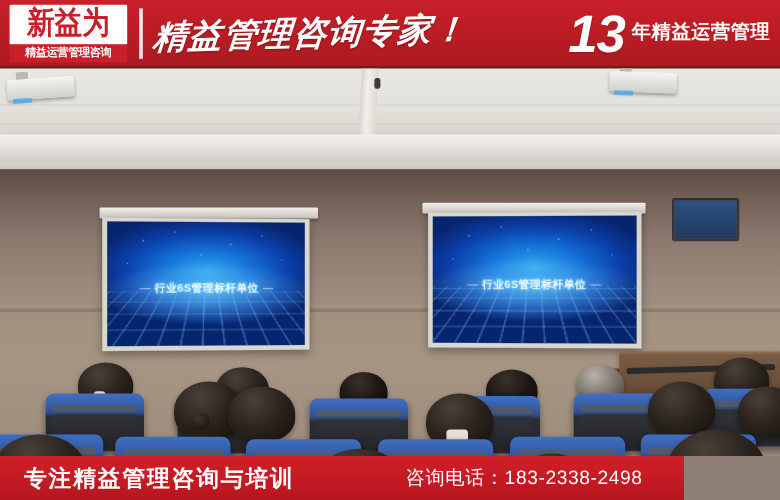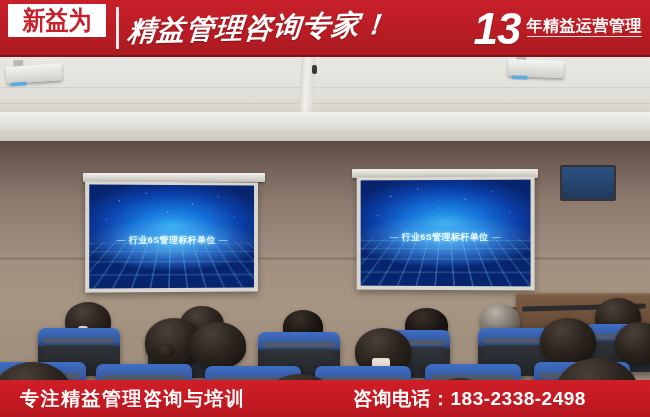--- a/index.html
+++ b/index.html
@@ -59,21 +59,21 @@
   .years-wrap{
     position:absolute;right:8px;top:2px;height:53px;
     display:flex;align-items:center;
   }
   .years-num{
     color:#ffffff;font-size:44px;font-weight:bold;font-style:italic;
     line-height:1;margin-right:6px;letter-spacing:-1px;
     font-family:"Liberation Sans","DejaVu Sans",sans-serif;
     text-shadow:0 1px 2px rgba(0,0,0,.2);
   }
-  .years-lines{display:flex;flex-direction:column;justify-content:center;}
+  .years-lines{display:flex;justify-content:center;}
   .years-lines span{
     color:#ffffff;font-size:16px;font-weight:bold;line-height:1.05;
     letter-spacing:0.5px;white-space:nowrap;
   }
   .years-rule{height:1px;background:rgba(255,255,255,.85);margin:2px 0;}
 
   
   .photo{
     position:absolute;left:0;top:57px;width:650px;height:323px;
     overflow:hidden;background:#6f625b;
@@ -243,43 +243,46 @@
     position:absolute;width:17px;height:14px;border-radius:50%;
     background:radial-gradient(ellipse at 40% 30%, #40352c, #170f0b);
   }
   .clip{
     position:absolute;width:10px;height:7px;border-radius:3px;
     background:#e9dfd2;box-shadow:0 1px 1px rgba(0,0,0,.3);
   }
 
   
   .bottom-bar{
-    position:absolute;left:0;top:380px;width:650px;height:37px;
+    position:absolute;left:0;top:380px;width:570px;height:37px;
     background:linear-gradient(180deg,#cf1f28 0%,#c51a23 55%,#b4161e 100%);
     display:flex;align-items:center;
   }
   .bb-left{
     position:absolute;left:20px;color:#fff;font-size:19px;font-weight:bold;
     letter-spacing:1.5px;white-space:nowrap;
   }
   .bb-right{
-    position:absolute;left:353px;color:#fff;font-size:19px;font-weight:bold;
+    position:absolute;left:338px;color:#fff;font-size:16px;font-weight:normal;
     letter-spacing:.5px;white-space:nowrap;
   }
 </style>
 </head>
 <body>
 
 <div class="stage">
 
   <div class="top-banner">
 
     <div class="logo-block">
       <div class="logo-main">
         <span>新益为</span>
+      </div>
+      <div class="logo-sub">
+        <span>精益运营管理咨询</span>
       </div>
     </div>
 
     <div class="logo-divider"></div>
 
     <div class="slogan-script">精益管理咨询专家！</div>
 
     <div class="years-wrap">
       <div class="years-num">13</div>
       <div class="years-lines">

